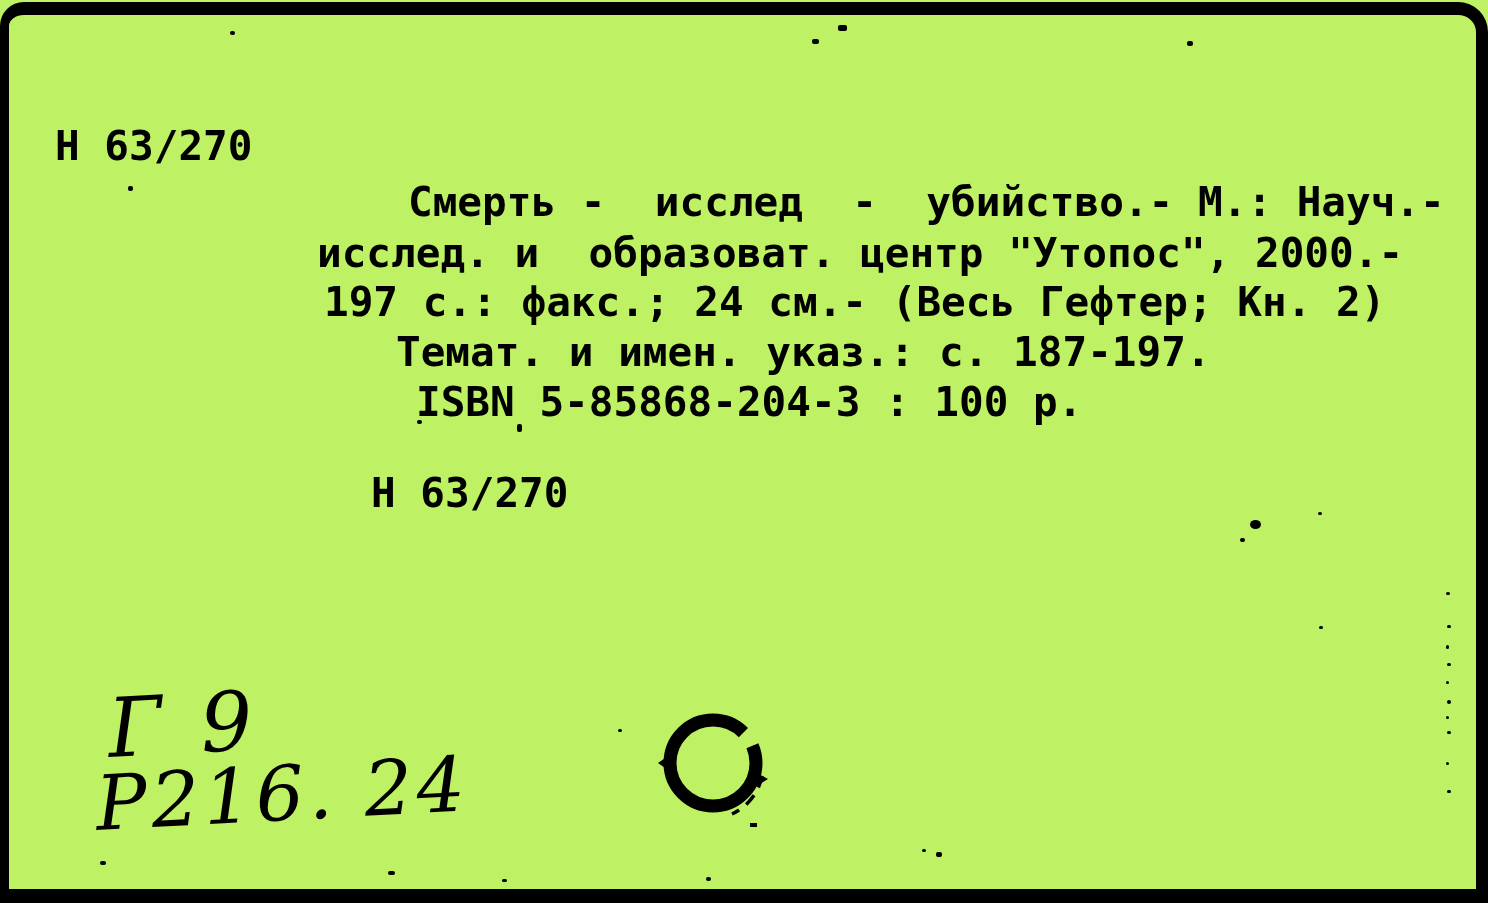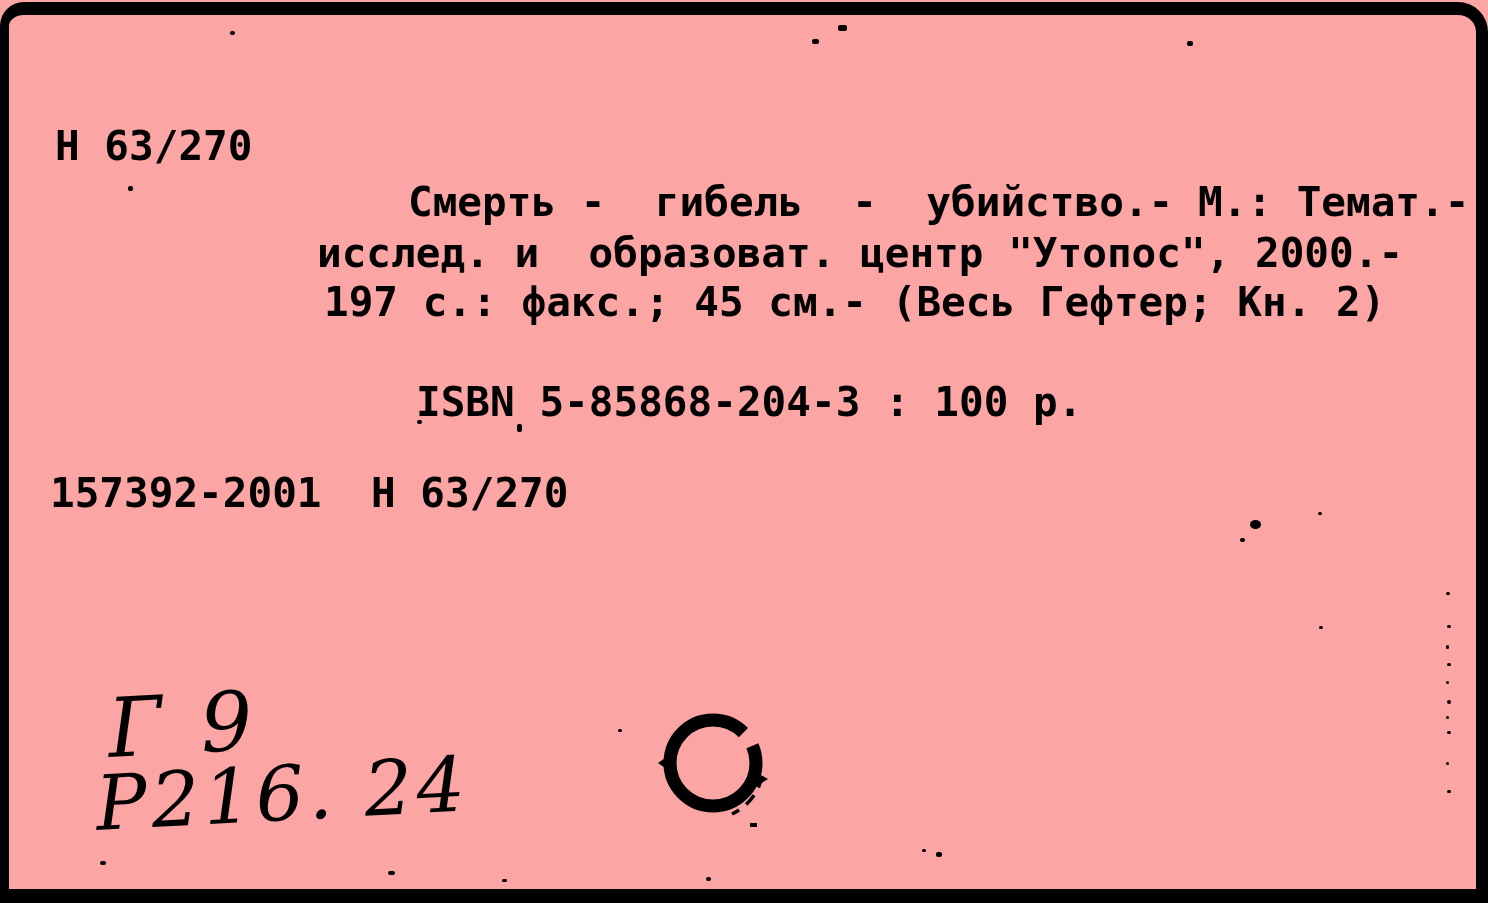--- a/index.html
+++ b/index.html
@@ -1,19 +1,19 @@
 <!DOCTYPE html>
 <html><head>
 <meta charset="utf-8">
 <style>
   html,body{margin:0;padding:0;background:#888;}
   .scan{
     position:relative;
     width:1488px;height:903px;
-    background:#fca5a5;
+    background:#bef264;
     overflow:hidden;
     font-family:"DejaVu Sans Mono", monospace;
   }
   .card-frame{
     position:absolute;
     left:0;right:0;top:2px;bottom:0;
     border-style:solid;
     border-color:#000;
     border-width:13px 12px 14px 9px;
     border-radius:24px 30px 0 0;
@@ -63,26 +63,26 @@
 </style>
 </head>
 <body>
 
 <div class="scan">
 
   <div class="card-frame"></div>
 
   <div class="tline" style="left:55px;top:126px">Н 63/270</div>
 
-  <div class="tline" style="left:408px;top:182px">Смерть -  гибель  -  убийство.- М.: Темат.-</div>
+  <div class="tline" style="left:408px;top:182px">Смерть -  исслед  -  убийство.- М.: Науч.-</div>
   <div class="tline" style="left:317px;top:233px">исслед. и  образоват. центр "Утопос", 2000.-</div>
-  <div class="tline" style="left:324px;top:282px">197 с.: факс.; 45 см.- (Весь Гефтер; Кн. 2)</div>
+  <div class="tline" style="left:324px;top:282px">197 с.: факс.; 24 см.- (Весь Гефтер; Кн. 2)</div>
+  <div class="tline" style="left:396px;top:332px">Темат. и имен. указ.: с. 187-197.</div>
   <div class="tline" style="left:416px;top:382px">ISBN 5-85868-204-3 : 100 р.</div>
 
-  <div class="tline" style="left:50px;top:473px">157392-2001</div>
   <div class="tline" style="left:371px;top:473px">Н 63/270</div>
 
   <div class="hand hand-1">Г 9</div>
   <div class="hand hand-2">Р216. 24</div>
 
   <svg class="hole-punch" viewBox="0 0 130 130">
     <circle cx="64" cy="64" r="43" fill="none" stroke="#000" stroke-width="13" stroke-dasharray="236 16 19"></circle>
     <polygon points="22,55 9,64 22,73" fill="#000"></polygon>
     <polygon points="104,72 119,80 103,90" fill="#000"></polygon>
     <path d="M113 77 A53 53 0 0 1 83 115" fill="none" stroke="#000" stroke-width="3.5" stroke-dasharray="12 9"></path>

